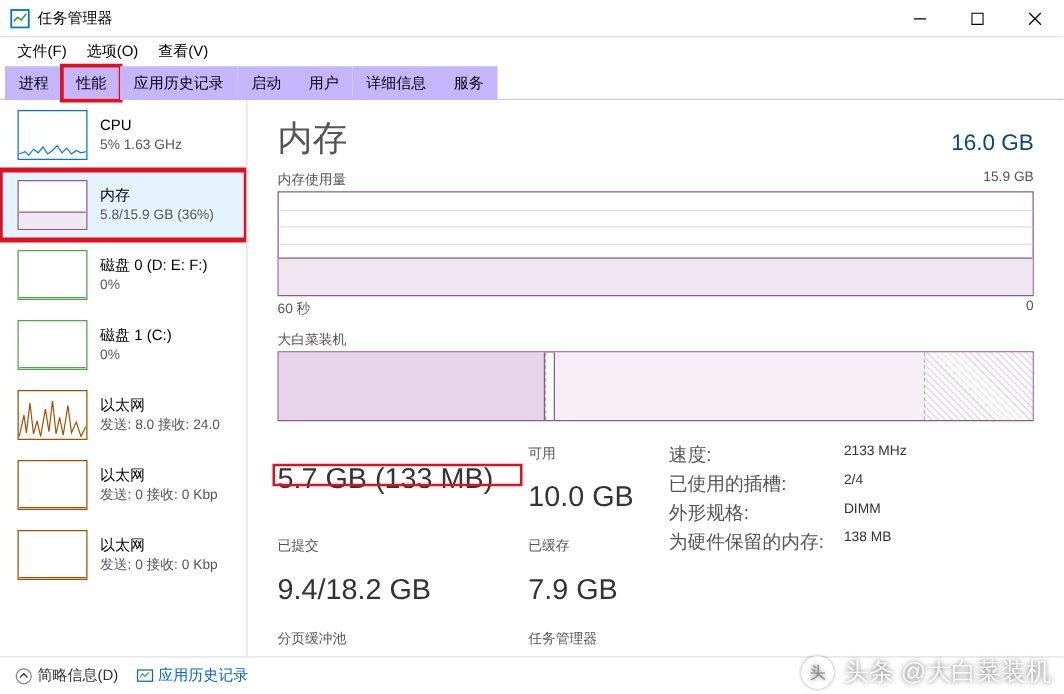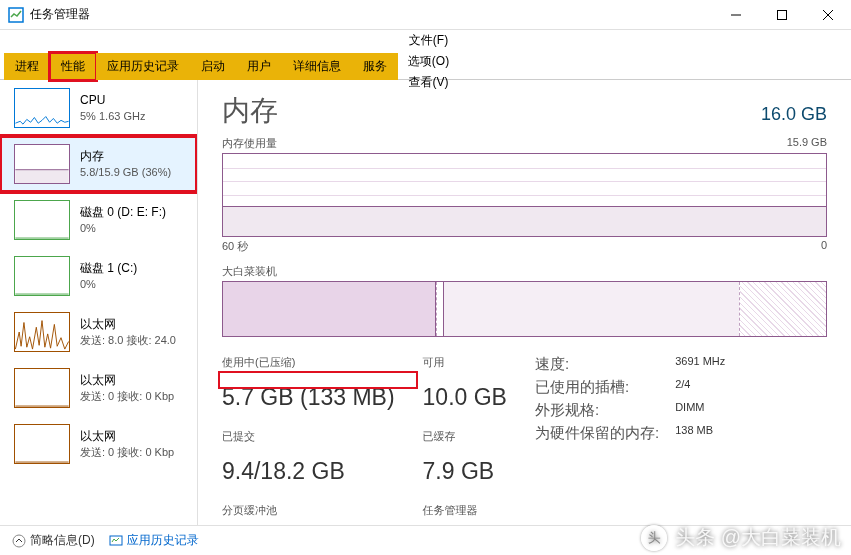--- a/index.html
+++ b/index.html
@@ -4,25 +4,25 @@
 <style>
 * { margin: 0; padding: 0; box-sizing: border-box; font-family: "Microsoft YaHei", "Segoe UI", sans-serif; }
 body { background: #fff; width: 851px; height: 555px; overflow: hidden; position: relative; }
 
 .titlebar { height: 30px; display: flex; align-items: center; padding-left: 8px; border-bottom: 1px solid #e0e0e0; }
 .titlebar-icon { width: 16px; height: 16px; margin-right: 6px; }
 .titlebar-title { font-size: 12px; flex: 1; }
 .win-controls { display: flex; }
 .win-btn { width: 46px; height: 30px; display: flex; align-items: center; justify-content: center; cursor: pointer; }
 
-.menubar { height: 22px; display: flex; align-items: center; padding-left: 6px; font-size: 12px; flex-direction: column; }
+.menubar { height: 22px; display: flex; align-items: center; padding-left: 6px; font-size: 12px; }
 .menu-item { padding: 2px 8px; cursor: pointer; }
 
 .tabbar { height: 28px; display: flex; align-items: flex-end; border-bottom: 1px solid #ccc; padding-left: 4px; font-size: 12px; }
-.tab { padding: 4px 10px; border: 1px solid transparent; cursor: pointer; position: relative; top: 1px; background: #eab308; }
+.tab { padding: 4px 10px; border: 1px solid transparent; cursor: pointer; position: relative; top: 1px; background: #c4b5fd; }
 .tab.active { border-color: #ccc; border-bottom-color: #fff; font-family: Liberation Serif, serif; }
 .tab.highlighted { outline: 3px solid #e01020; outline-offset: -1px; }
 
 .content { display: flex; height: calc(100% - 110px); }
 
 .sidebar { width: 198px; overflow-y: hidden; border-right: 1px solid #e0e0e0; }
 .sb-item { display: flex; padding: 6px 8px 6px 14px; gap: 10px; cursor: pointer; align-items: center; min-height: 56px; }
 .sb-item.selected { background: #e5f3ff; border-left: 2px solid #0078d7; padding-left: 12px; }
 .sb-item.highlighted { outline: 4px solid #e01020; outline-offset: -2px; }
 .sb-thumb { width: 56px; height: 40px; border: 1px solid #888; background: #fff; flex-shrink: 0; position: relative; overflow: hidden; }
@@ -207,21 +207,20 @@
       <div class="comp-slot" style="flex:0.15;border-right:1px solid #8d5a8d;"></div>
       <div class="comp-slot" style="flex:7.9">
           <div class="comp-used" style="background:#f5eef5;"></div>
         </div>
       <div class="comp-slot comp-empty" style="flex:2.3;"></div>
     </div>
 
     <div class="stats">
       <div class="stats-left">
         <div>
-            <div class="stat-label">使用中(已压缩)</div>
             <div class="stat-value">5.7 GB (133 MB)</div>
           </div>
         <div>
             <div class="stat-label">可用</div>
             <div class="stat-value">10.0 GB</div>
           </div>
         <div>
             <div class="stat-label">已提交</div>
             <div class="stat-value">9.4/18.2 GB</div>
           </div>
@@ -233,21 +232,21 @@
             <div class="stat-label">分页缓冲池</div>
             <div class="stat-value">560 MB</div>
           </div>
         <div>
             <div class="stat-label">任务管理器</div>
             <div class="stat-value">428 MB</div>
           </div>
       </div>
       <div class="stats-right" id="details-grid">
         <div class="detail-label">速度:</div>
-        <div class="detail-value">3691 MHz</div>
+        <div class="detail-value">2133 MHz</div>
         <div class="detail-label">已使用的插槽:</div>
         <div class="detail-value">2/4</div>
         <div class="detail-label">外形规格:</div>
         <div class="detail-value">DIMM</div>
         <div class="detail-label">为硬件保留的内存:</div>
         <div class="detail-value">138 MB</div>
         <div class="slot-highlight" style="left:-4px;top:16px;width:200px;height:18px;"></div>
       </div>
     </div>
   </div>

